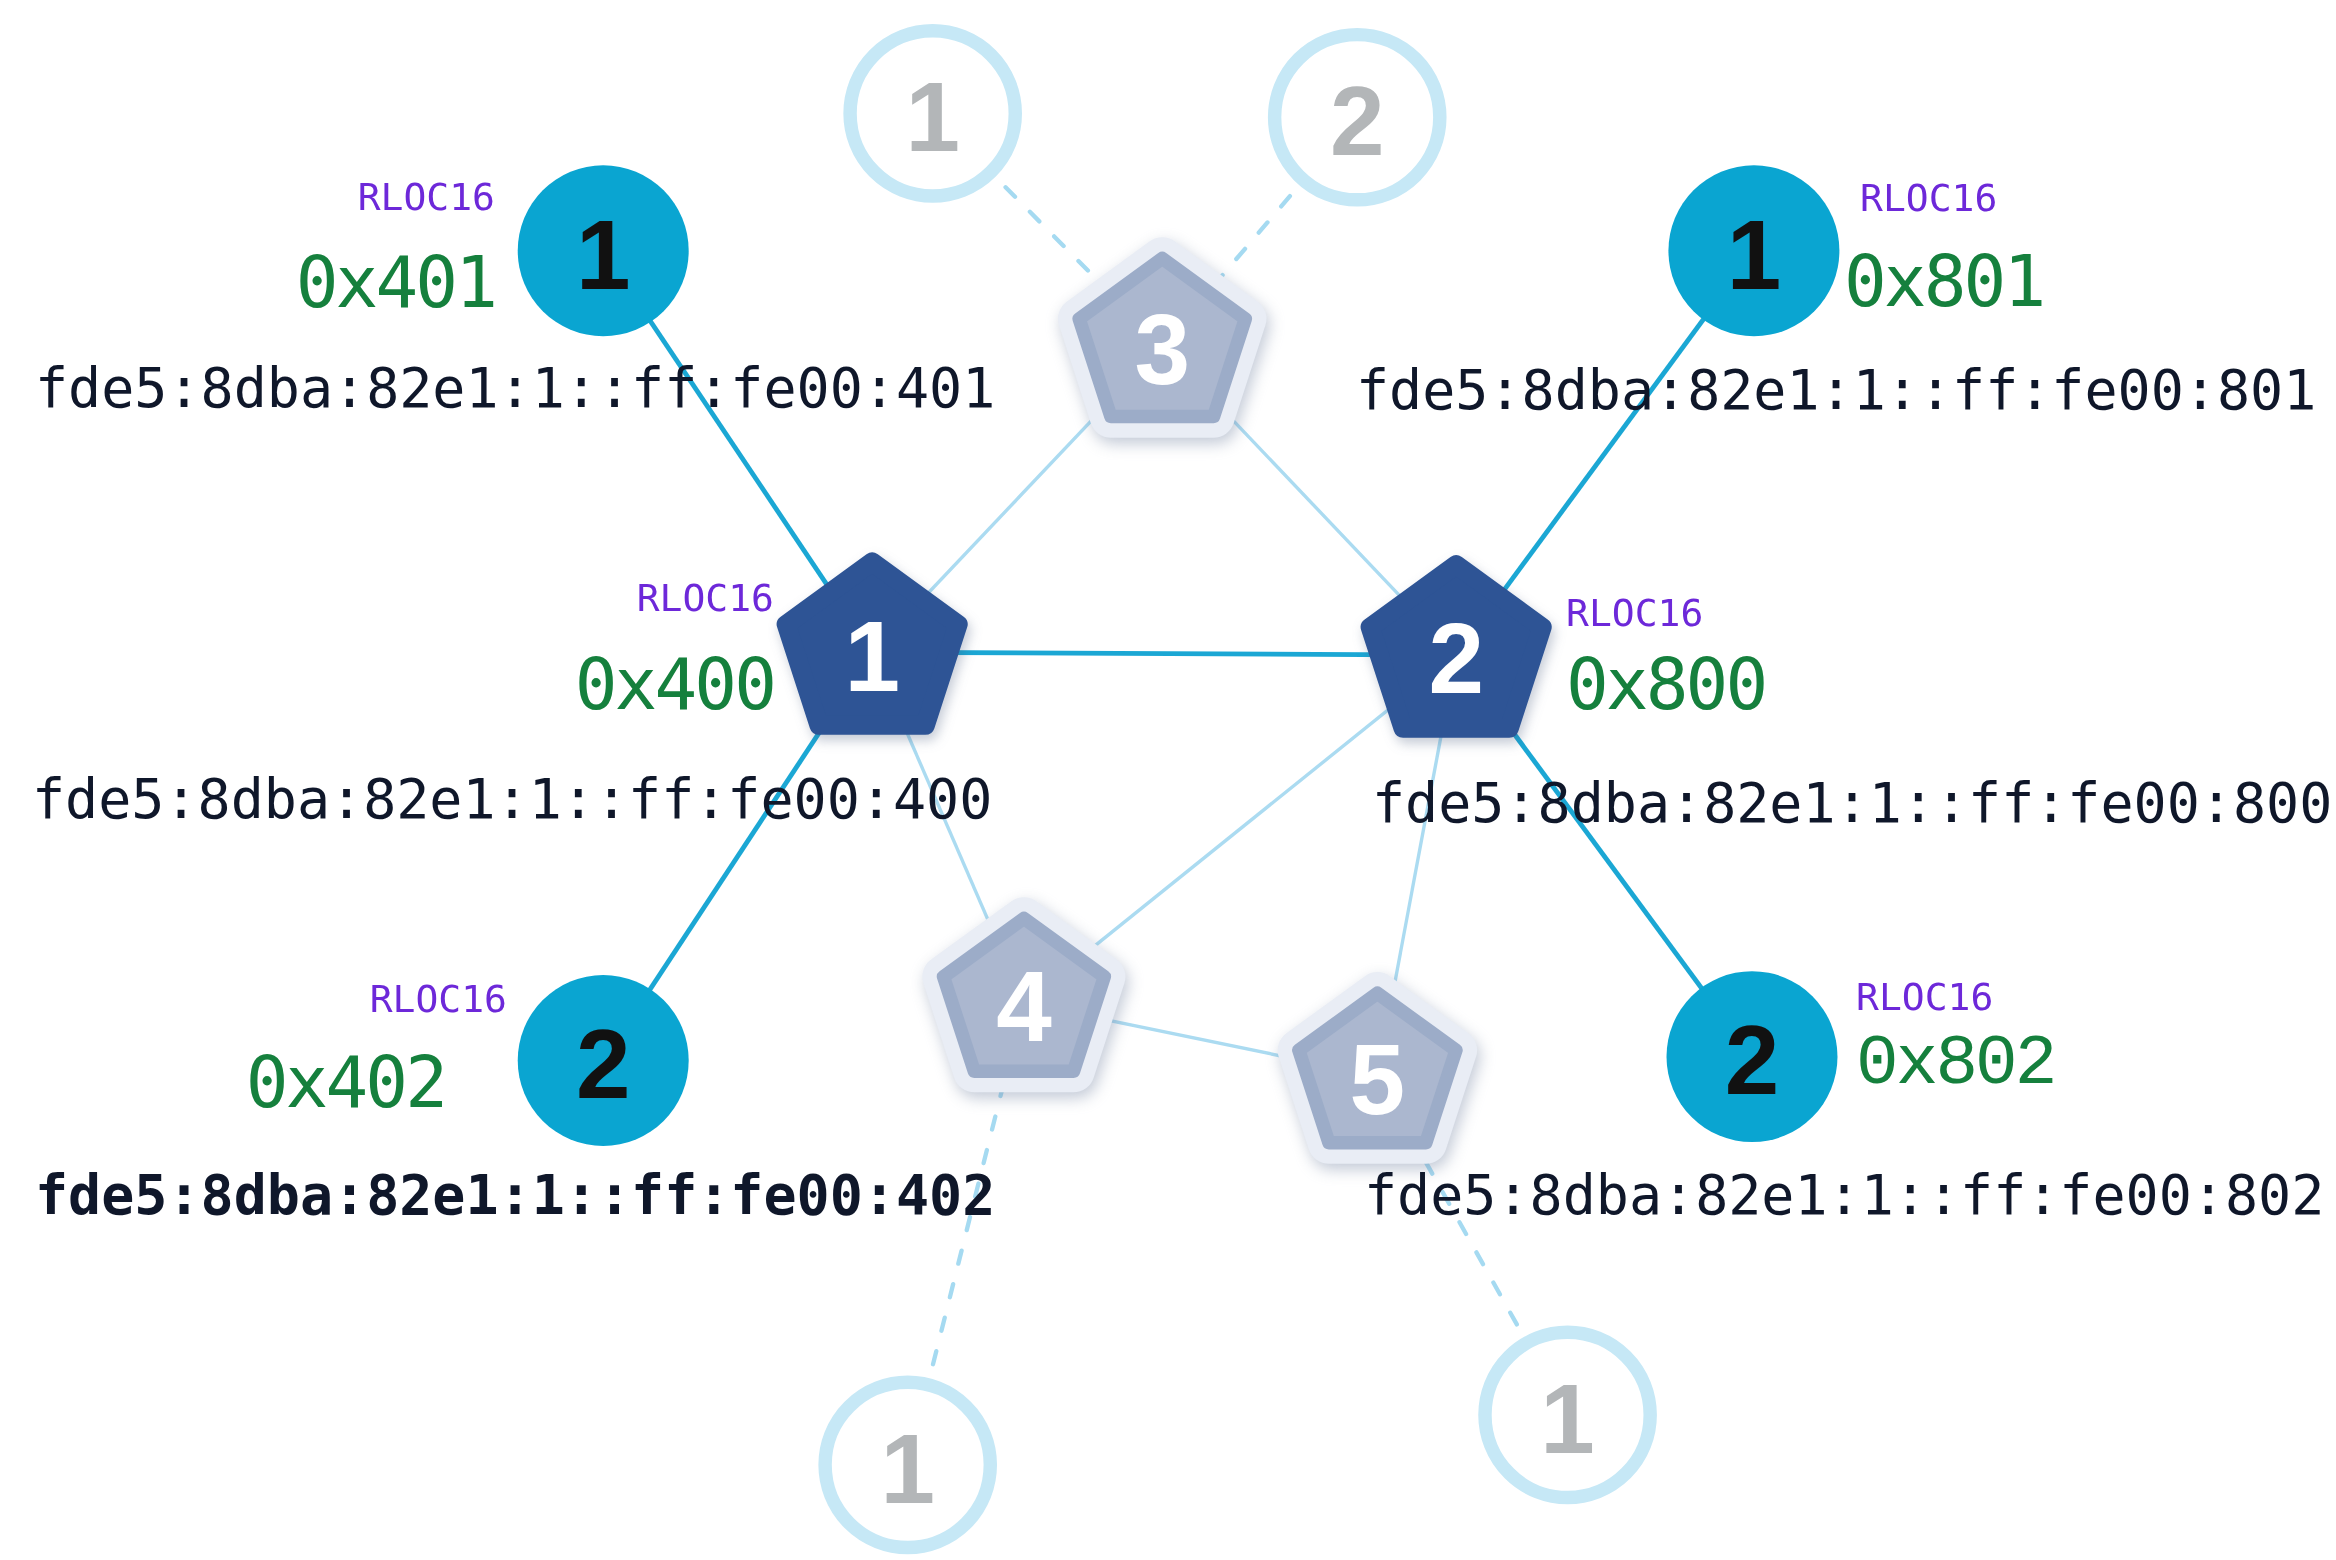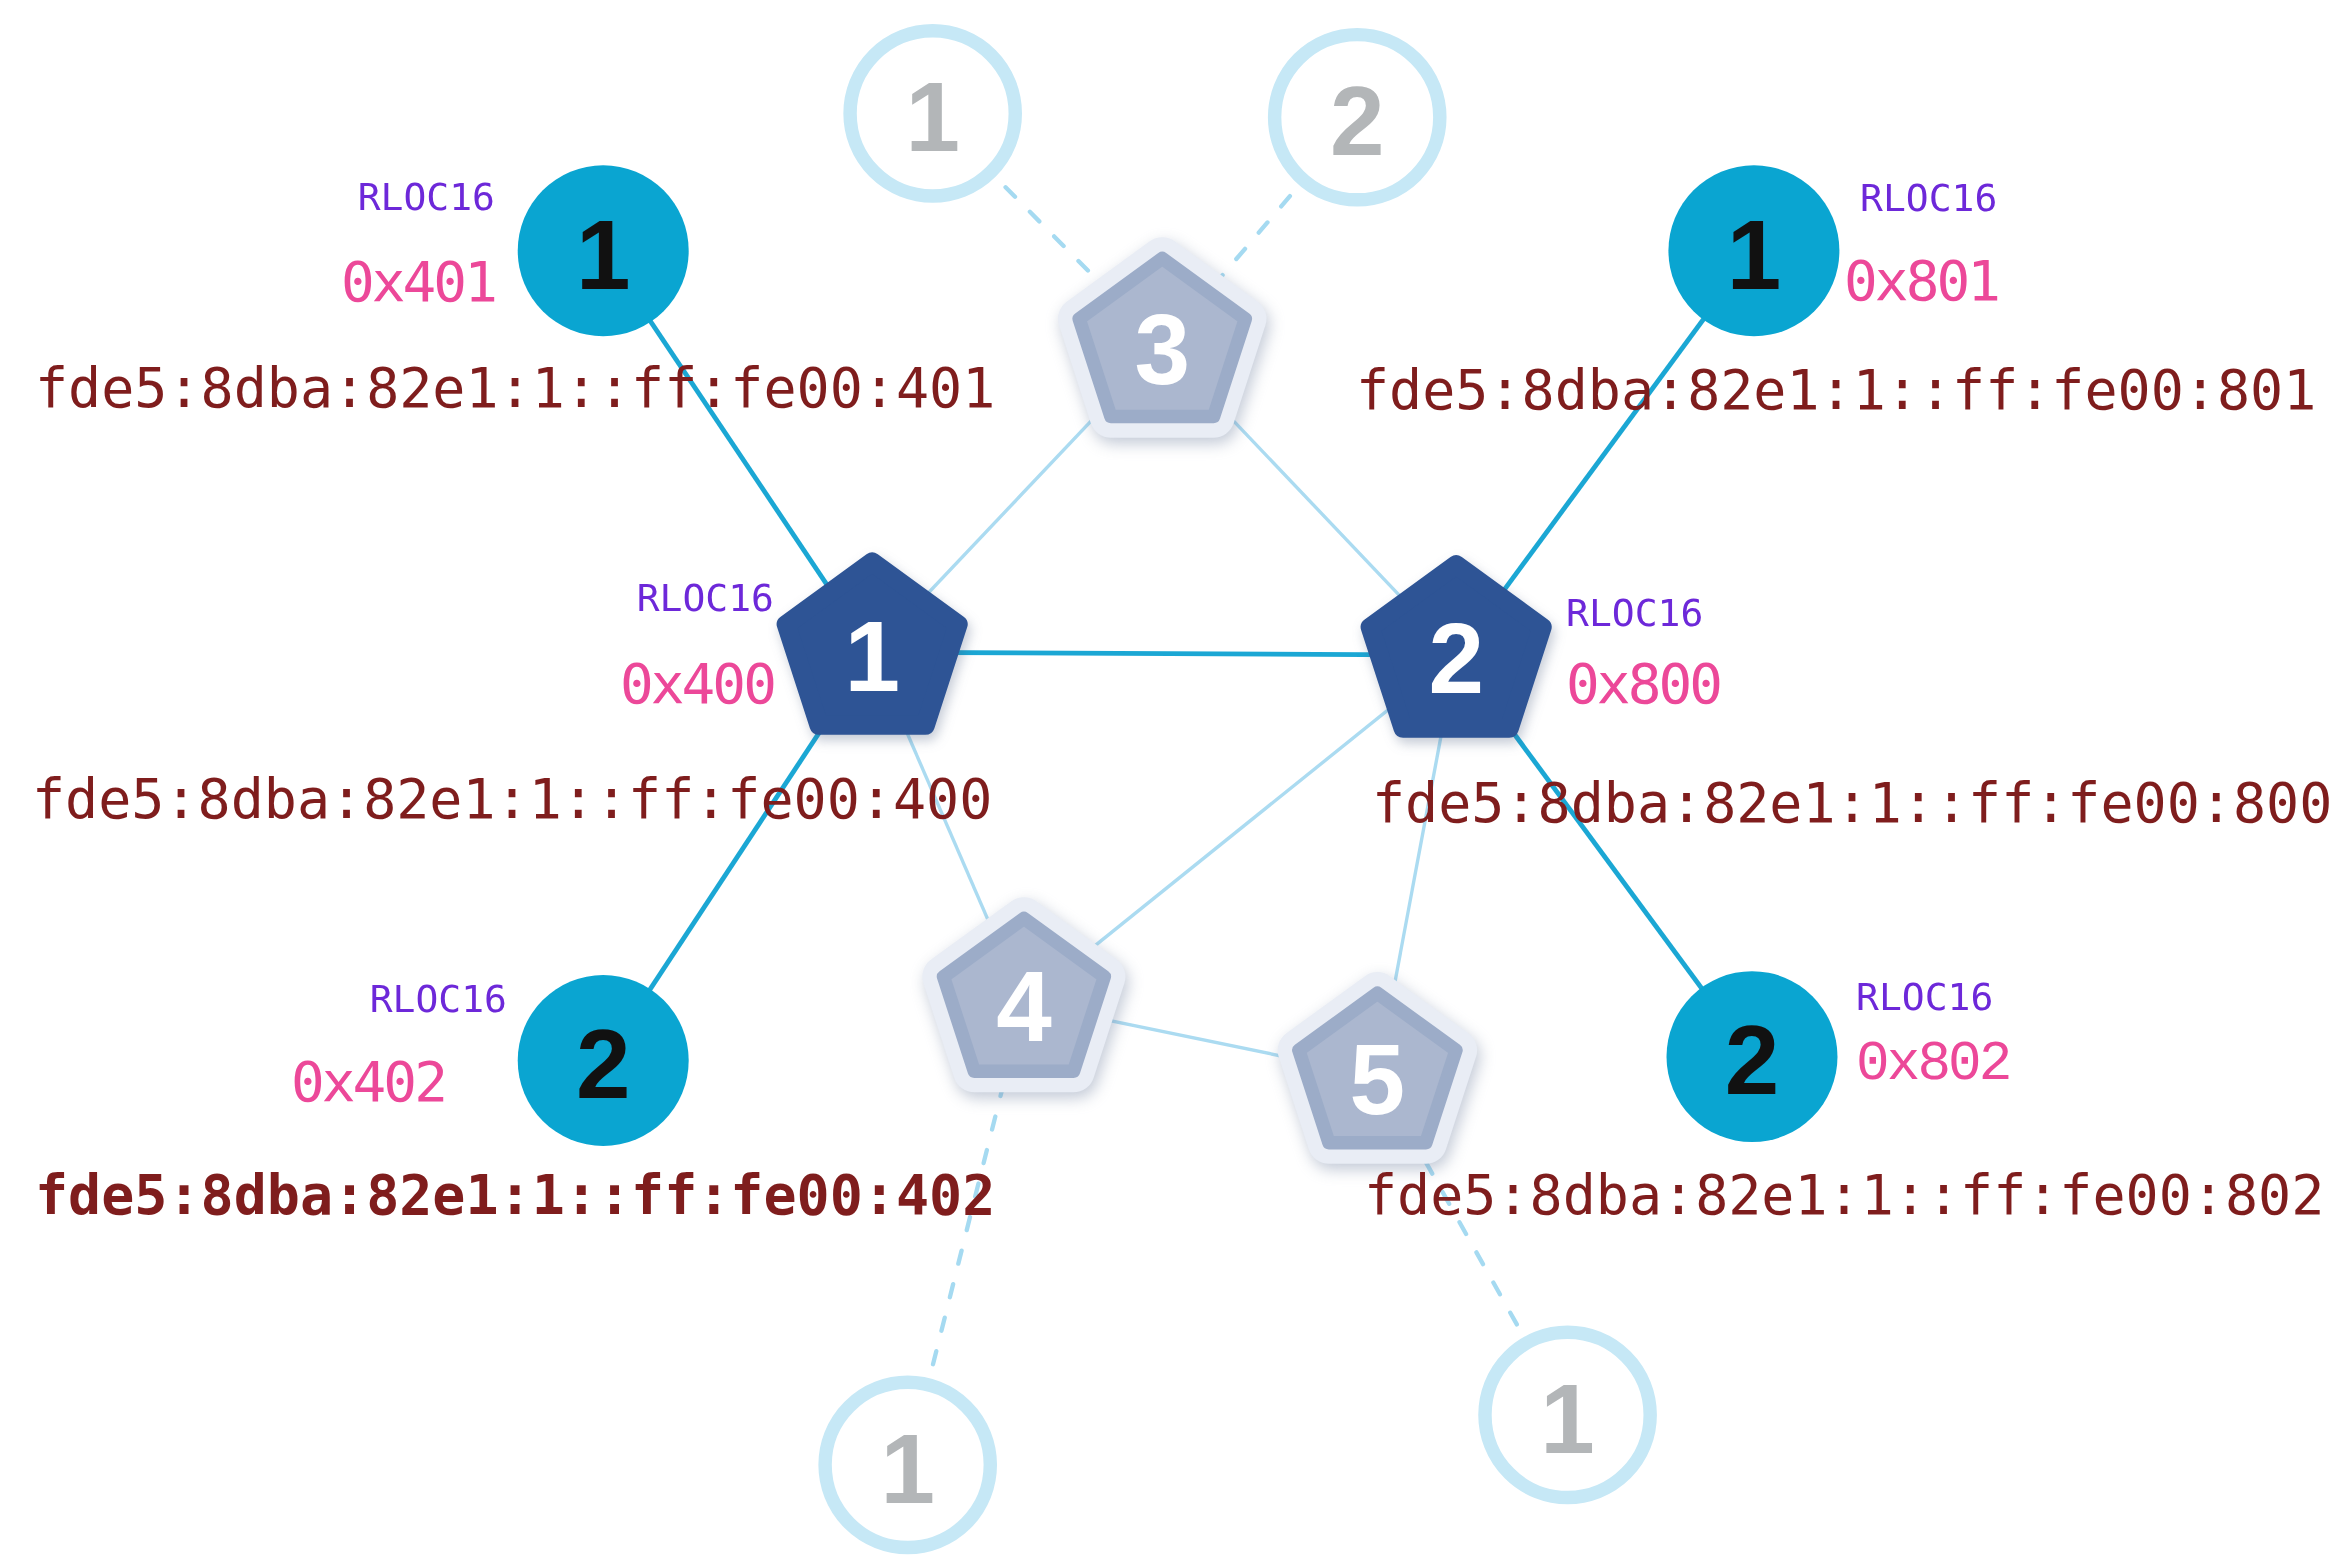--- a/index.html
+++ b/index.html
@@ -34,22 +34,22 @@
   }
   .badge-dark{fill:#111111;}
   .badge-white{fill:#ffffff;}
   .badge-gray{fill:#B3B6B8;}
   .fs-circle{font-size:102px;}
   .fs-pent{font-size:104px;}
 
   
   .lbl{position:absolute;transform:translateY(-50%);white-space:nowrap;line-height:1;z-index:5;}
   .cap{font-size:38px;color:#6d28d9;}
-  .val{font-size:56px;letter-spacing:-2.9px;color:#ec4899;}
-  .ip{font-size:55px;color:#7f1d1d;}
+  .val{font-size:71px;letter-spacing:-2.9px;color:#15803d;}
+  .ip{font-size:55px;color:#0f172a;}
 </style>
 </head>
 <body>
 
 <div class="stage">
   <svg class="net" id="net" width="2336" height="1560" viewBox="0 0 2432 1624">
     <g id="link-layer">
         <line x1="628" y1="261" x2="908" y2="679" class="link-active"></line>
         <line x1="628" y1="1104" x2="908" y2="679" class="link-active"></line>
         <line x1="908" y1="679" x2="1516" y2="682" class="link-active"></line>

